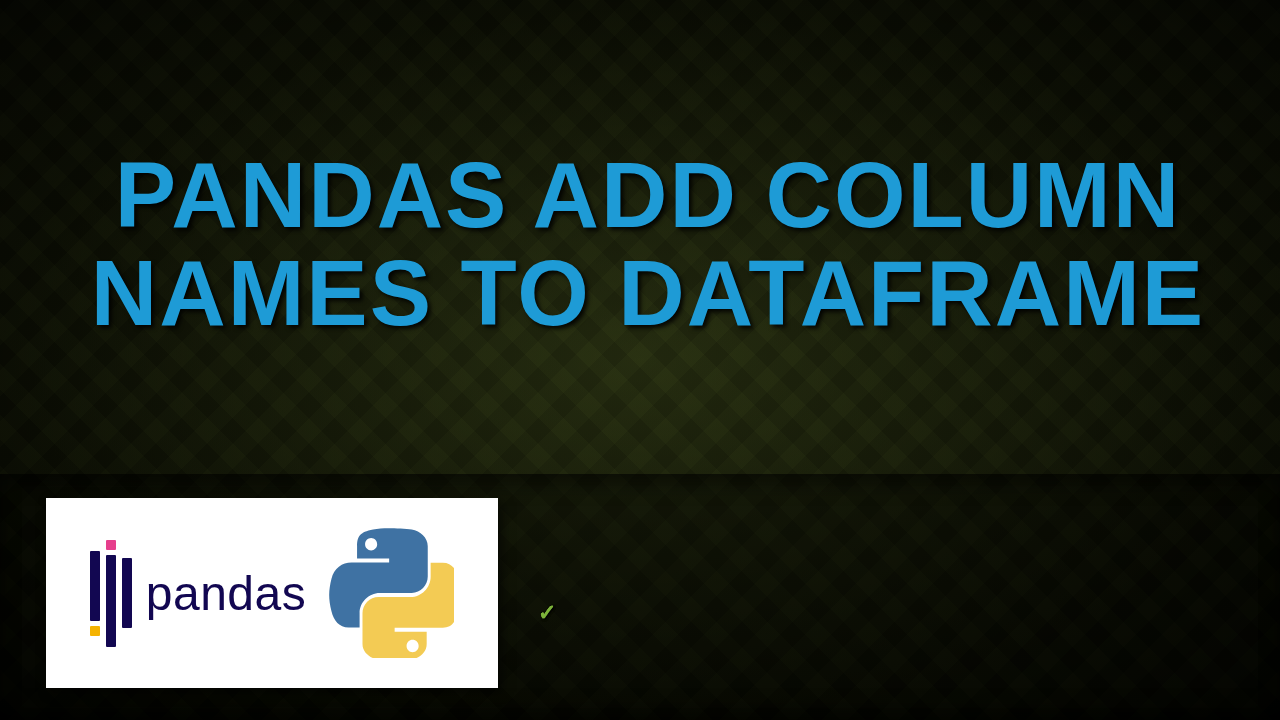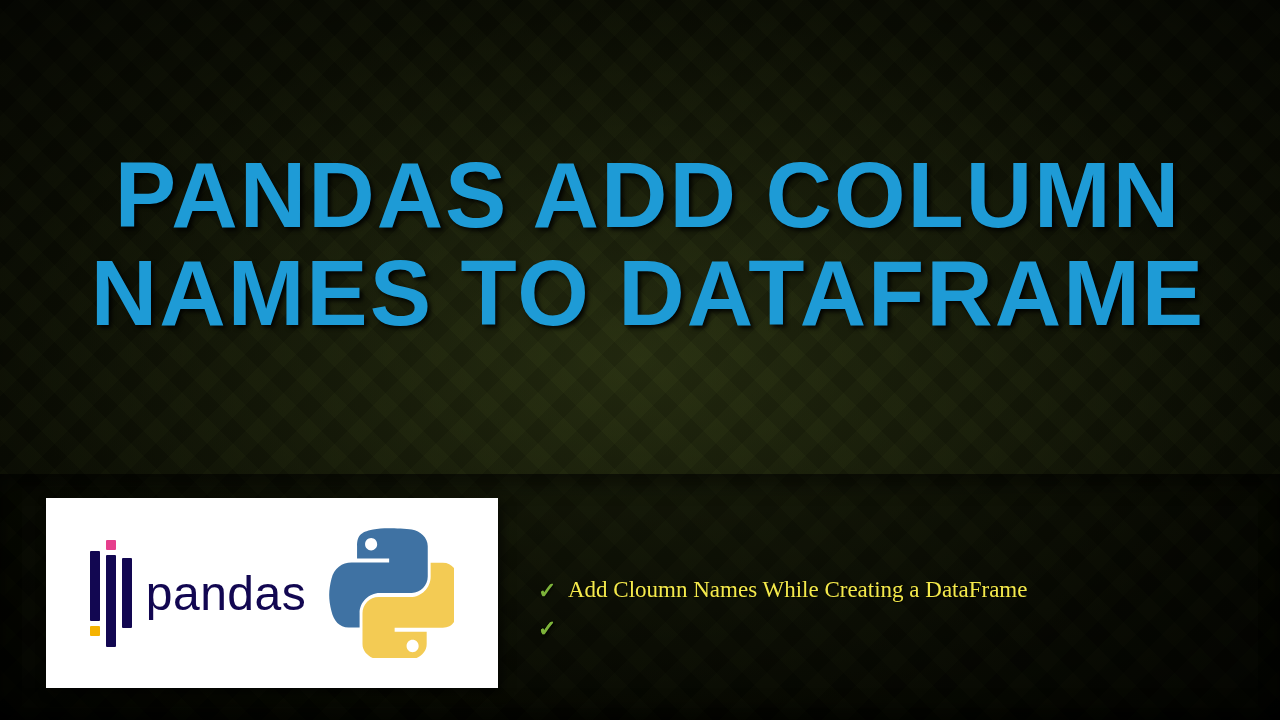--- a/index.html
+++ b/index.html
@@ -97,21 +97,20 @@
       <svg class="py-logo" viewBox="0 0 256 255">
         <path fill="#3f72a3" d="M126.9 0c-10.8.05-21.1.97-30.2 2.58-26.7 4.72-31.6 14.6-31.6 32.8v24h63.2v8H54.2c-18.4 0-34.5 11-39.5 32-5.8 24-6.1 39 0 64 4.5 18.7 15.3 32 33.7 32h21.7v-28.8c0-20.9 18-39.3 39.5-39.3h63.1c17.6 0 31.6-14.5 31.6-32.1V35.4c0-17.1-14.4-30-31.6-32.9C161.8.6 137.7-.05 126.9 0zM92.8 19.3c6.6 0 11.9 5.5 11.9 12.2s-5.3 12.1-11.9 12.1-11.9-5.4-11.9-12.1S86.2 19.3 92.8 19.3z"></path>
         <path fill="#f3cb54" d="M210 67.4v28c0 21.8-18.5 40.1-39.5 40.1h-63.1c-17.3 0-31.6 14.8-31.6 32.1v60.2c0 17.1 14.9 27.2 31.6 32.1 20 5.9 39.2 6.9 63.2 0 16-4.6 31.6-13.9 31.6-32.1v-24h-63.1v-8h94.7c18.4 0 25.2-12.8 31.6-32 6.6-19.7 6.3-38.7 0-64-4.5-18.2-13.2-32-31.6-32H210v-.4zm-35.5 152.4c6.6 0 11.9 5.4 11.9 12.1s-5.3 12.2-11.9 12.2-11.9-5.5-11.9-12.2 5.3-12.1 11.9-12.1z"></path>
       </svg>
     </div>
 
     <div class="bullets">
       <ul>
         <li>
           <span class="check">✓</span>
-          <span>Add Cloumn Names While Creating a DataFrame</span>
         </li>
         <li>
           <span class="check">✓</span>
         </li>
         <li>
           <span class="check">✓</span>
         </li>
       </ul>
     </div>
 

